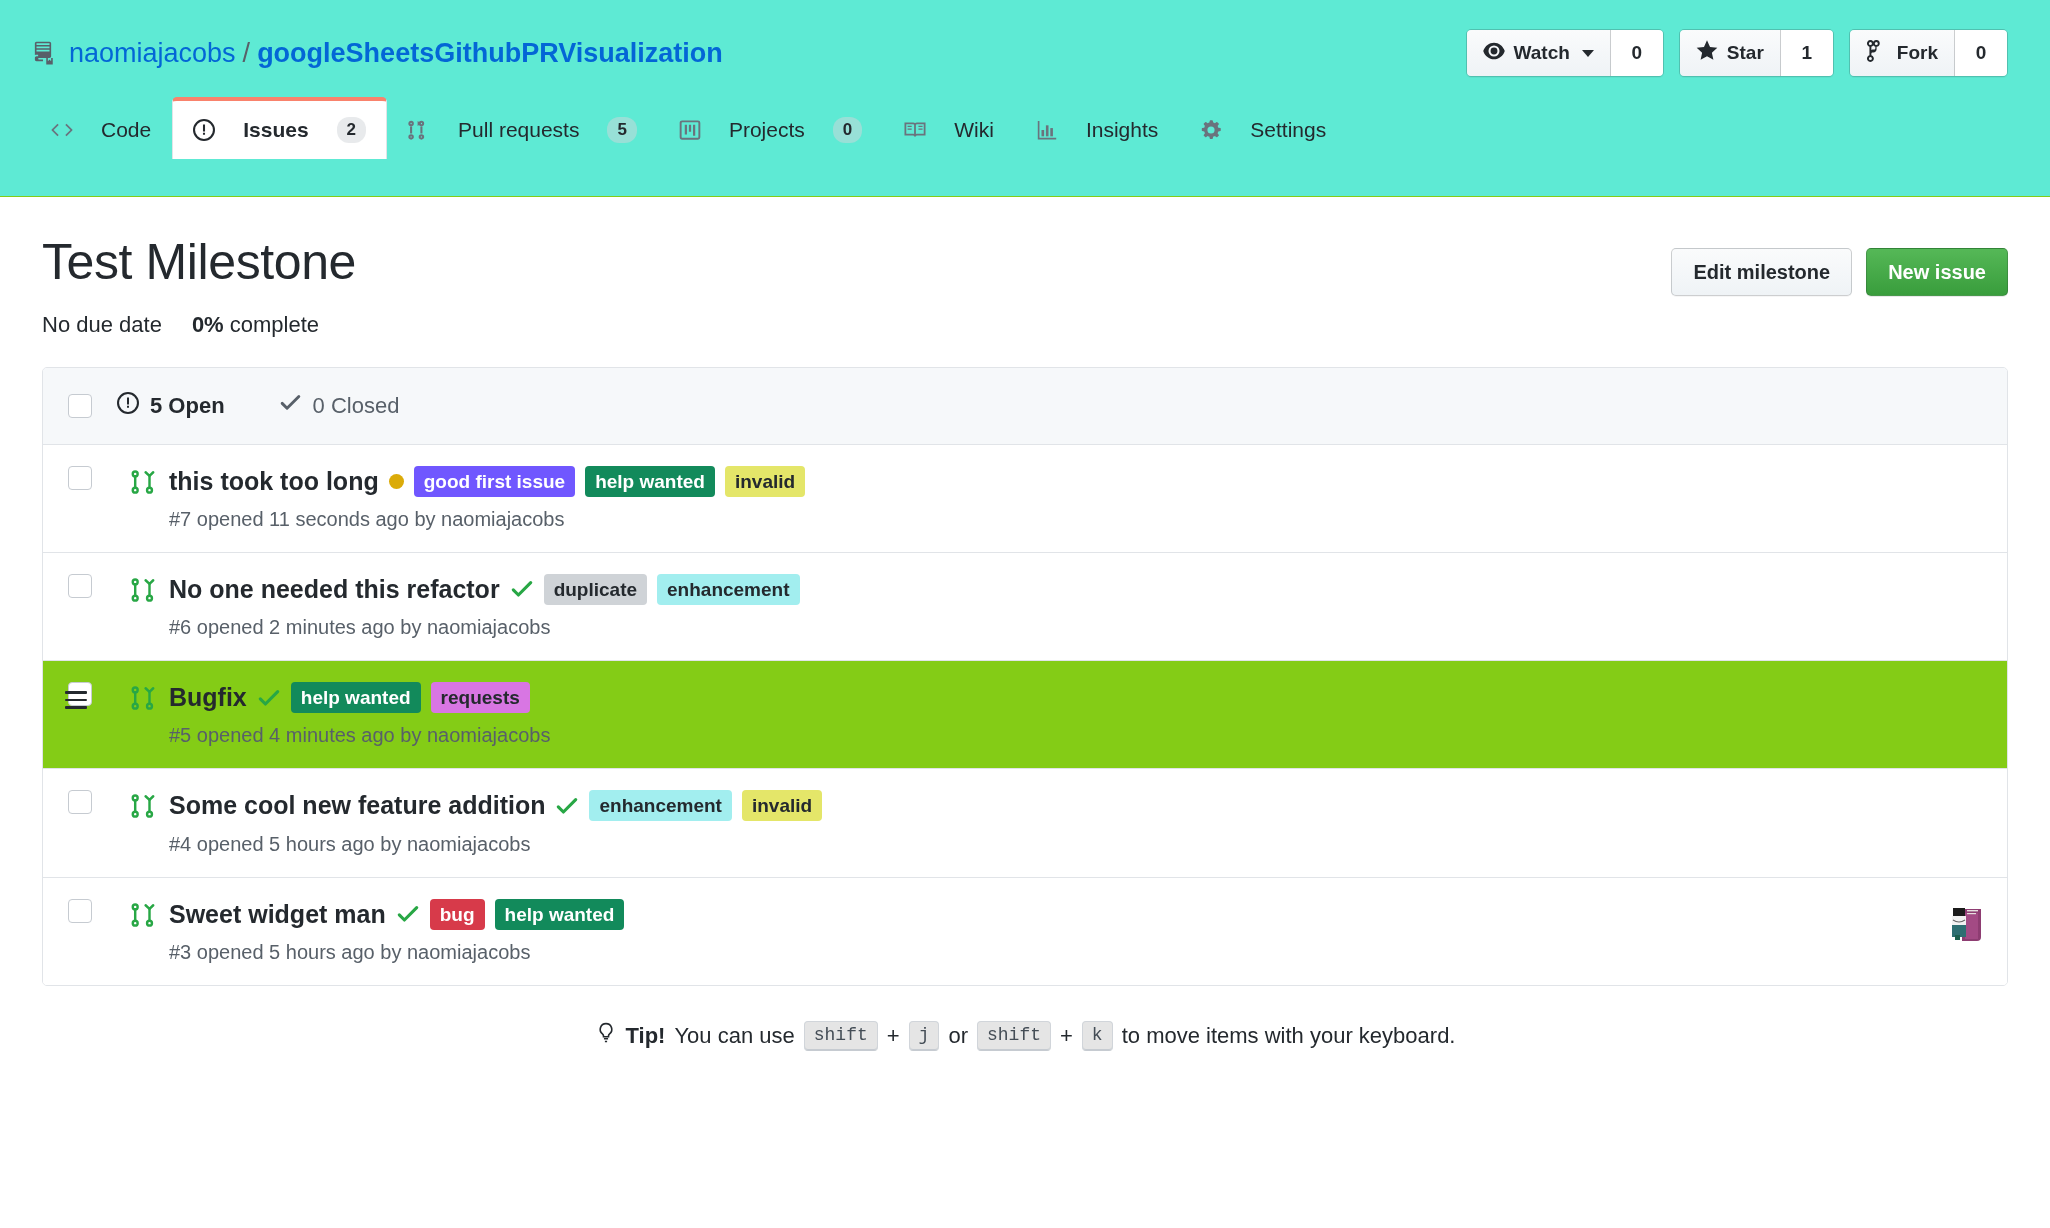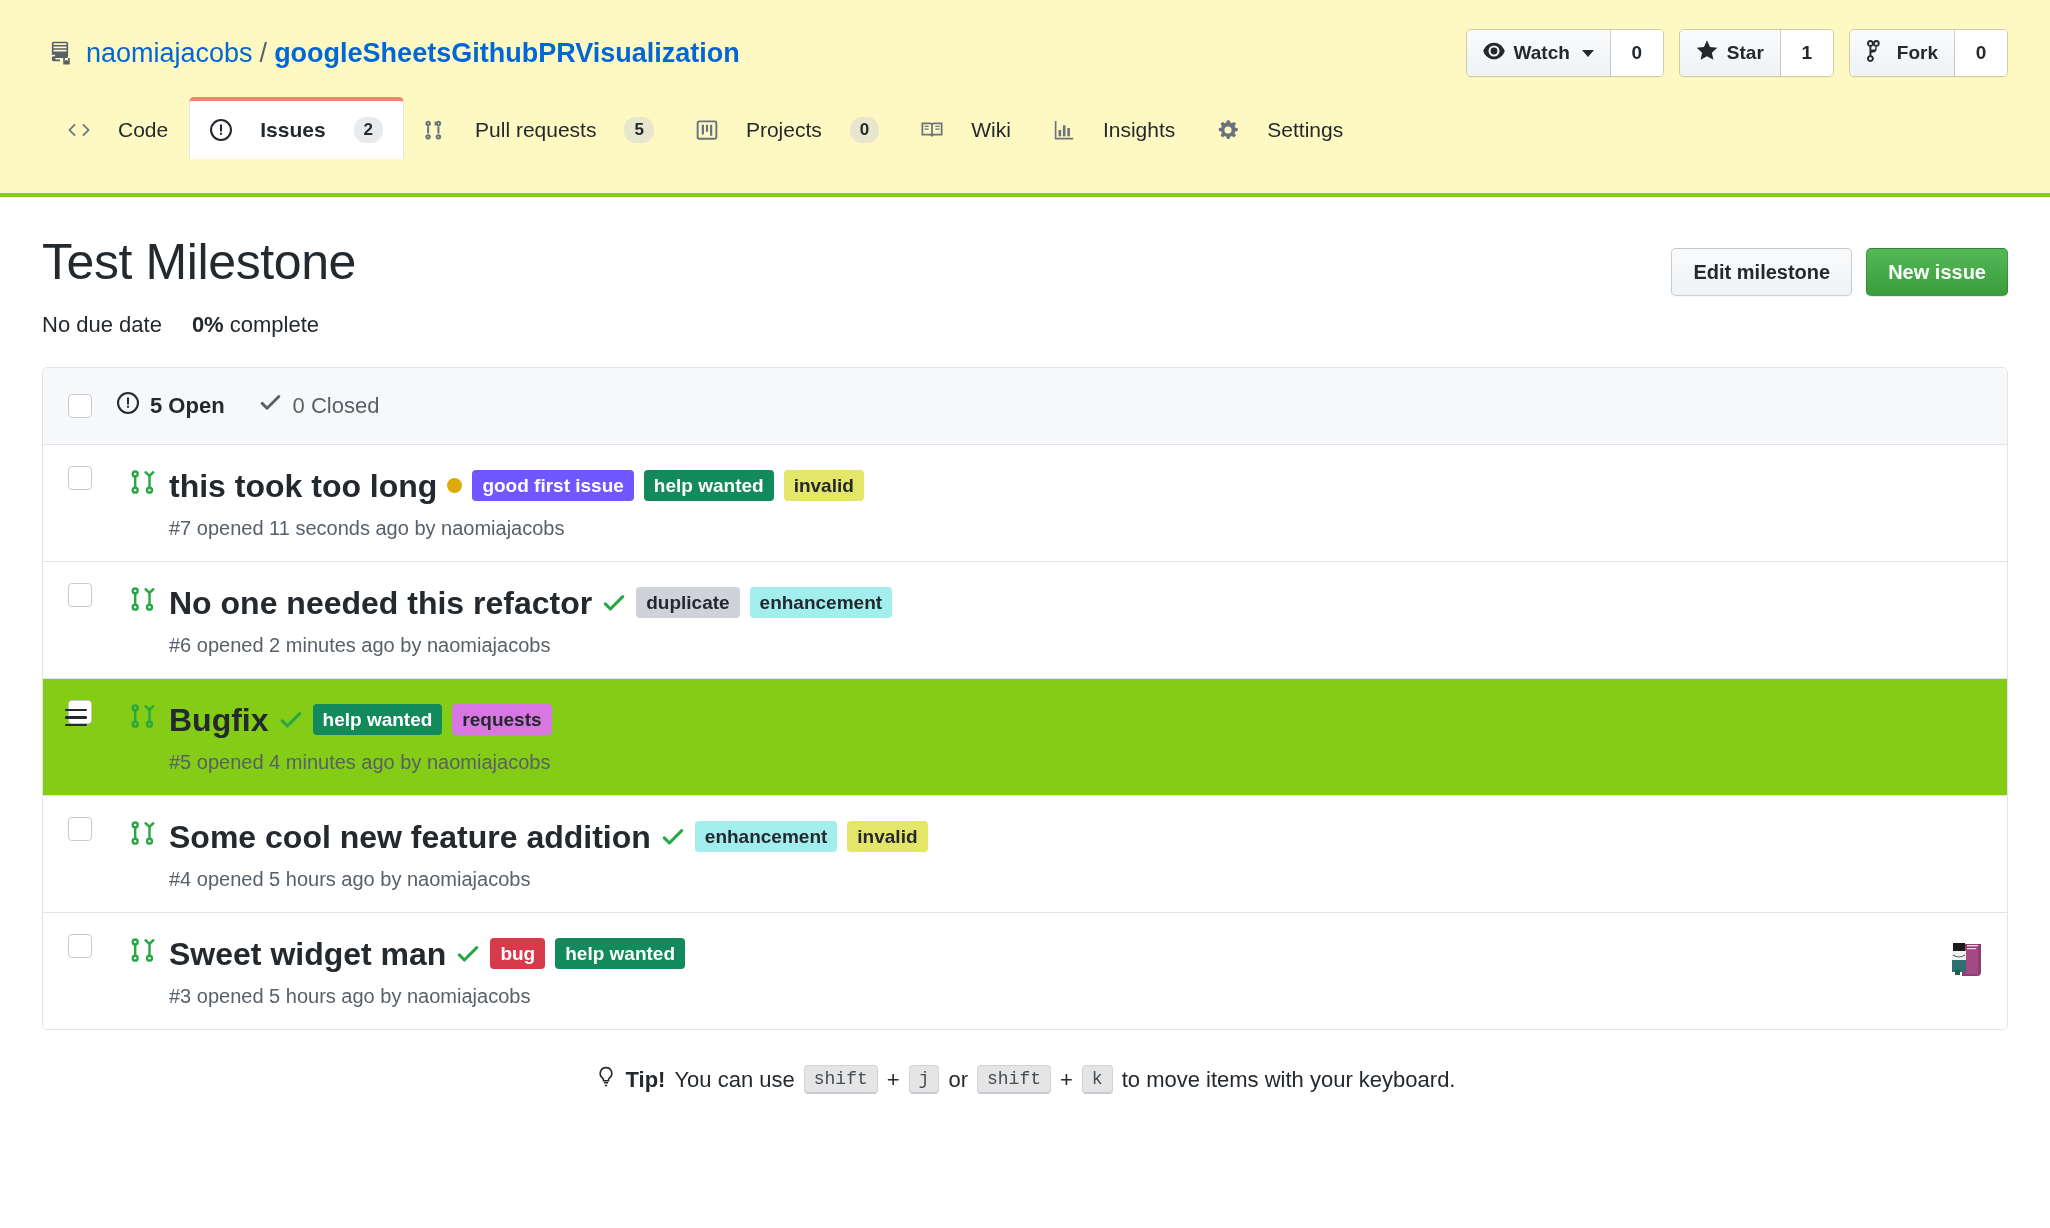--- a/index.html
+++ b/index.html
@@ -6,23 +6,23 @@
   html, body {
     margin: 0; padding: 0;
     background: #ffffff;
     font-family: "Liberation Sans", "DejaVu Sans", sans-serif;
     -webkit-font-smoothing: antialiased;
   }
   body { width: 2050px; height: 1228px; overflow: hidden; color: #24292e; }
 
   
   .repo-header {
-    background: #fef9c3;
-    border-bottom: 4px solid #84cc16;
-    padding: 22px 42px 0 47px;
+    background: #5eead4;
+    border-bottom: 1px solid #84cc16;
+    padding: 22px 42px 0 30px;
     height: 197px;
     position: relative;
   }
   .repo-title-row {
     display: flex; align-items: center; justify-content: space-between;
     height: 62px;
   }
   .repo-path { display: flex; align-items: center; font-size: 27px; }
   .repo-icon { margin-right: 13px; display: inline-flex; }
   .repo-owner { color: #0366d6; font-weight: 400; text-decoration: none; }
@@ -137,21 +137,21 @@
     border-bottom: 1px solid #e1e4e8;
     padding: 0 26px 0 0;
     height: 77px;
   }
   .cb-cell { width: 74px; display: flex; justify-content: center; align-items: center; flex: none; }
   .cb {
     width: 24px; height: 24px;
     border: 1px solid #c6cbd1; border-radius: 4px;
     background: #fff; cursor: pointer;
   }
-  .state-links { display: flex; align-items: center; gap: 34px; font-size: 22px; }
+  .state-links { display: flex; align-items: center; gap: 54px; font-size: 22px; }
   .state-link { display: flex; align-items: center; gap: 11px; cursor: pointer; text-decoration: none; }
   .state-link.open { color: #24292e; font-weight: 600; }
   .state-link.closed { color: #586069; font-weight: 400; }
 
   .issue-row {
     display: flex; align-items: flex-start;
     padding: 21px 26px 21px 0;
     border-bottom: 1px solid #e1e4e8;
     background: #fff;
     position: relative;
@@ -163,21 +163,21 @@
     position: absolute; left: 22px; top: 30px;
     width: 22px; cursor: grab;
   }
   .drag-handle span {
     display: block; height: 2.5px; background: #24292e; margin-bottom: 5px; border-radius: 1px;
   }
   .issue-icon-cell { width: 52px; flex: none; display: flex; justify-content: center; padding-top: 3px; }
   .issue-body { flex: 1; min-width: 0; }
   .issue-titleline { display: flex; align-items: center; flex-wrap: wrap; gap: 10px; }
   .issue-title {
-    font-size: 32px; font-weight: 600; color: #24292e;
+    font-size: 25px; font-weight: 600; color: #24292e;
     text-decoration: none; cursor: pointer; line-height: 1.25;
   }
   .dot-yellow {
     width: 15px; height: 15px; border-radius: 50%;
     background: #dbab09; display: inline-block;
   }
   .check-green { display: inline-flex; color: #28a745; }
   .label {
     display: inline-flex; align-items: center;
     height: 31px; padding: 0 10px;

